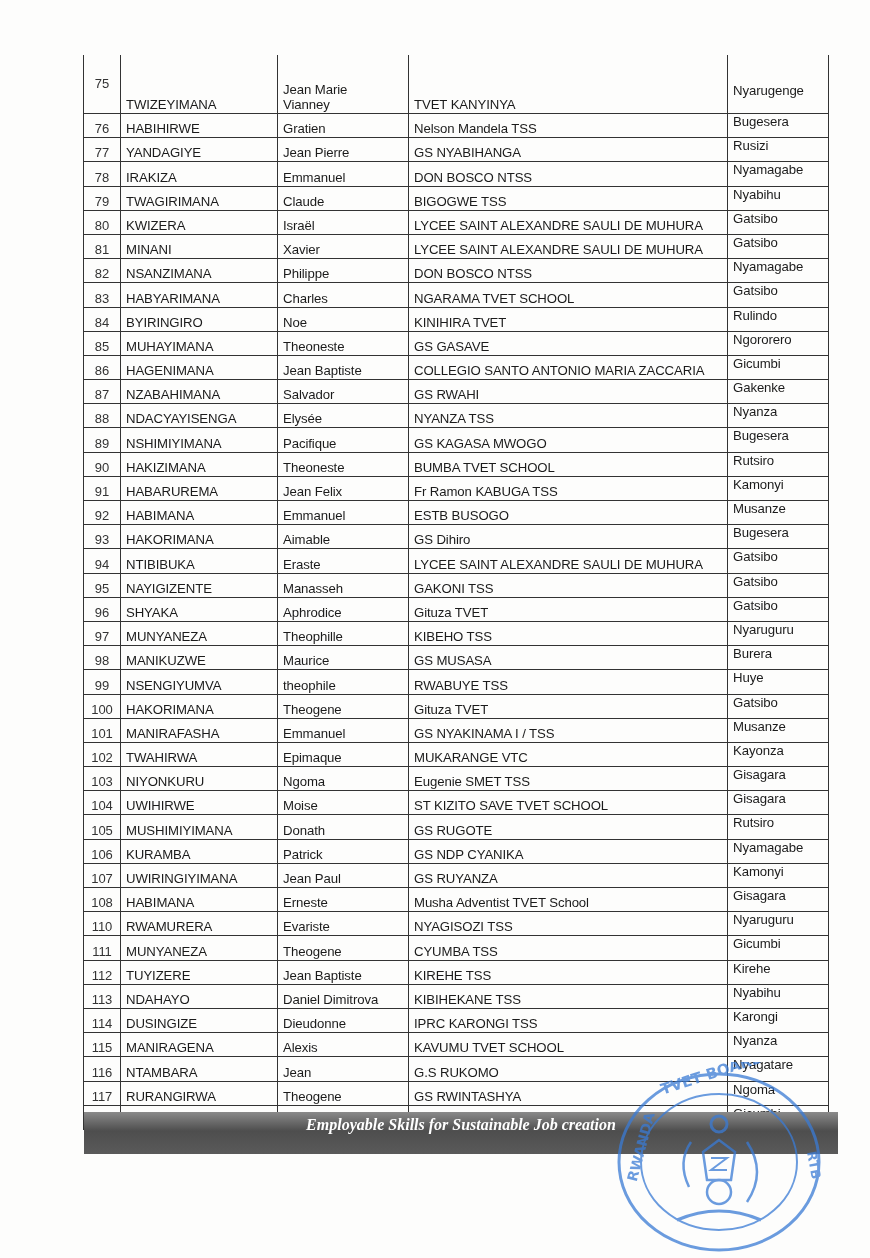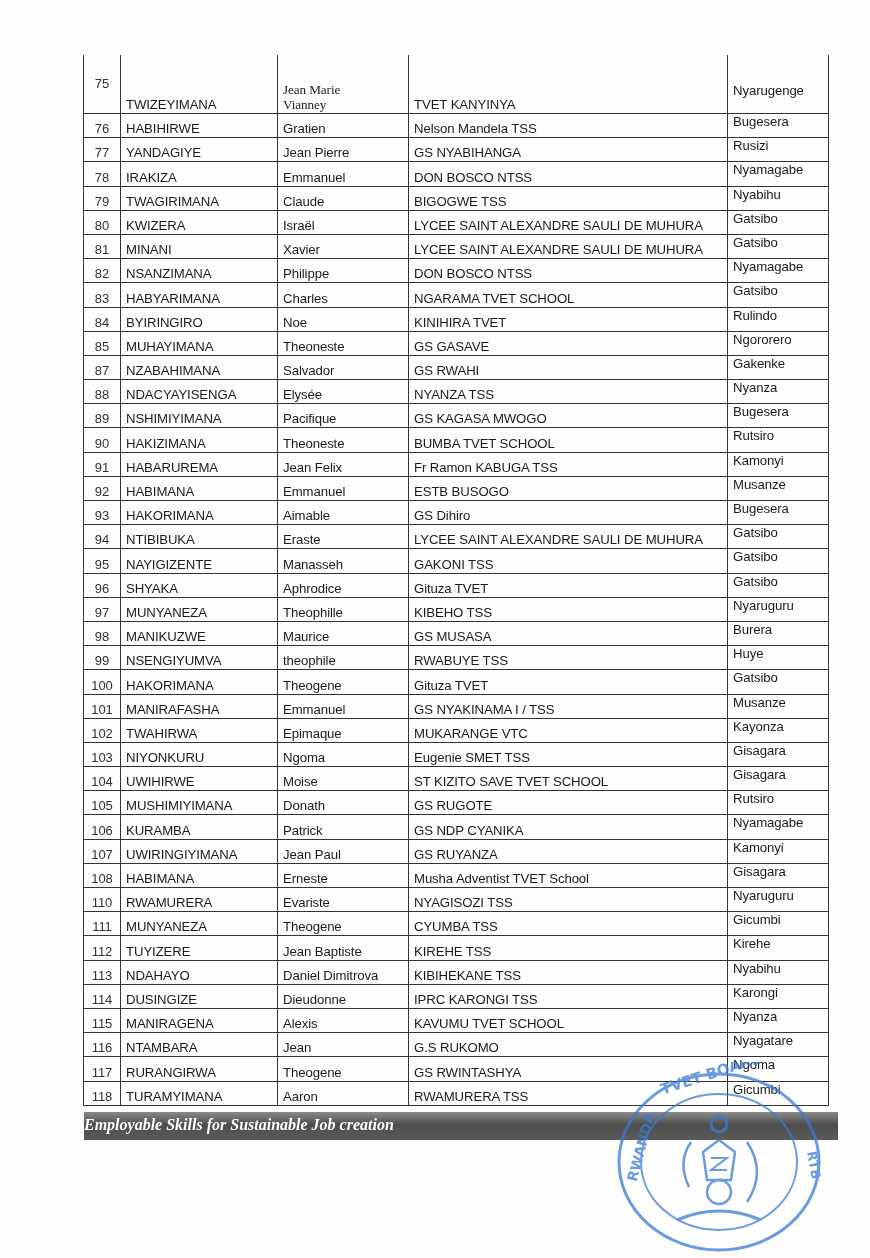--- a/index.html
+++ b/index.html
@@ -20,44 +20,44 @@
       font-family: "Liberation Sans", sans-serif; letter-spacing: -0.1px;
     }
     table.roster tr.first td { border-top: none; height: 43px; }
     table.roster tr.first td.loc { vertical-align: bottom; }
     td.num { font-family: "Liberation Serif", serif; text-align: center; font-size: 13px; color: #333; padding: 0 2px; }
     tr.first td.num { vertical-align: middle; }
     td.loc { vertical-align: top !important; padding-top: 1px; }
     col.c-num { width: 37px; } col.c-last { width: 157px; } col.c-first { width: 131px; }
     col.c-school { width: 319px; } col.c-loc { width: 101px; }
     .banner {
-      position: absolute; left: 84px; top: 1112px; width: 754px; height: 28px;
+      position: absolute; left: 84px; top: 1112px; width: 754px; height: 42px;
       background: linear-gradient(#8a8a8a, #4e4e4e 45%, #5a5a5a 100%);
-      color: #fff; text-align: left; line-height: 26px;
+      color: #fff; text-align: center; line-height: 26px;
       font-family: "Liberation Serif", serif; font-style: italic; font-weight: bold; font-size: 16px;
     }
     .stamp { position: absolute; left: 607px; top: 1062px; width: 225px; height: 190px; opacity: 0.75; }
   </style>
 </head>
 <body>
 
 <div class="page">
   <table class="roster">
     <colgroup>
       <col class="c-num">
         <col class="c-last">
         <col class="c-first">
         <col class="c-school">
         <col class="c-loc">
     </colgroup>
     <tbody id="rows">
       <tr class="first">
         <td class="num">75</td>
         <td>TWIZEYIMANA</td>
-        <td style="white-space:normal;width:120px;padding-right:40px;font-family:Liberation Serif, serif;">Jean Marie Vianney</td>
+        <td style="white-space:normal;width:120px;padding-right:40px;">Jean Marie Vianney</td>
         <td>TVET KANYINYA</td>
         <td class="loc" style="vertical-align:middle !important;padding-top:14px;">Nyarugenge</td>
       </tr>
     <tr>
           <td class="num">76</td>
           <td>HABIHIRWE</td>
           <td>Gratien</td>
           <td>Nelson Mandela TSS</td>
           <td class="loc">Bugesera</td>
         </tr>
@@ -116,20 +116,27 @@
           <td>Noe</td>
           <td>KINIHIRA TVET</td>
           <td class="loc">Rulindo</td>
         </tr>
         <tr>
           <td class="num">85</td>
           <td>MUHAYIMANA</td>
           <td>Theoneste</td>
           <td>GS GASAVE</td>
           <td class="loc">Ngororero</td>
+        </tr>
+        <tr>
+          <td class="num">86</td>
+          <td>HAGENIMANA</td>
+          <td>Jean Baptiste</td>
+          <td>COLLEGIO SANTO ANTONIO MARIA ZACCARIA</td>
+          <td class="loc">Gicumbi</td>
         </tr>
         <tr>
           <td class="num">87</td>
           <td>NZABAHIMANA</td>
           <td>Salvador</td>
           <td>GS RWAHI</td>
           <td class="loc">Gakenke</td>
         </tr>
         <tr>
           <td class="num">88</td>

